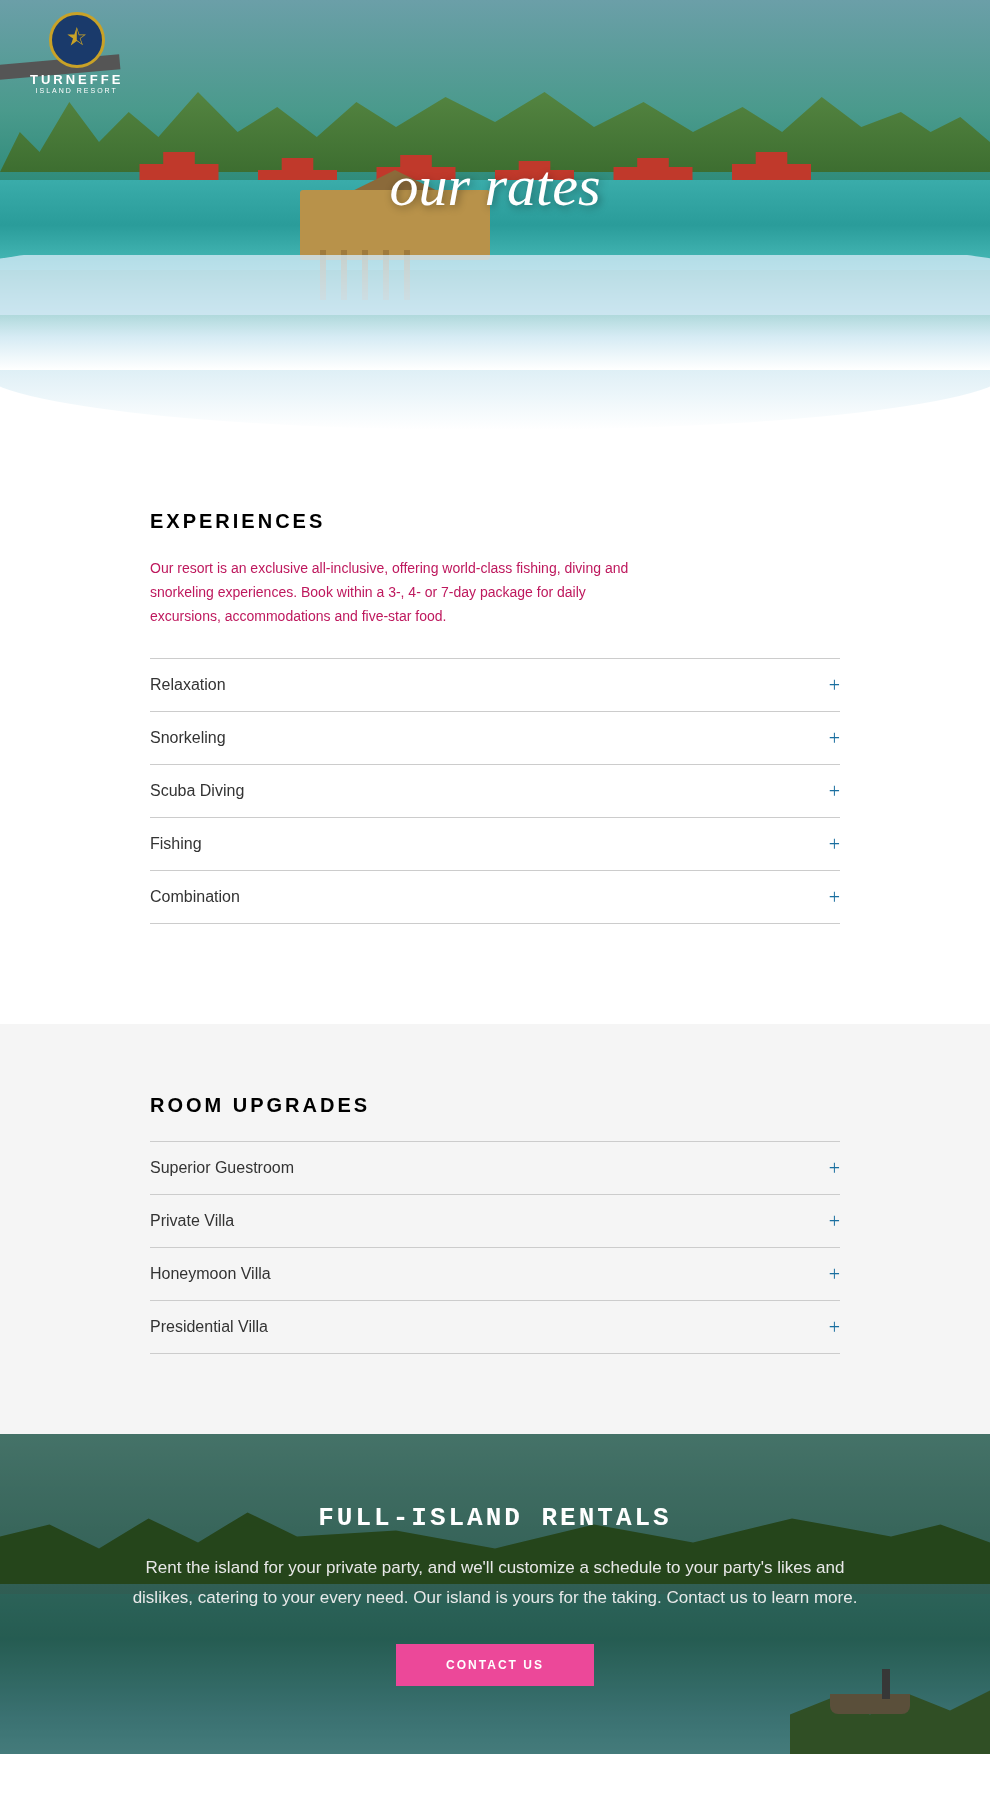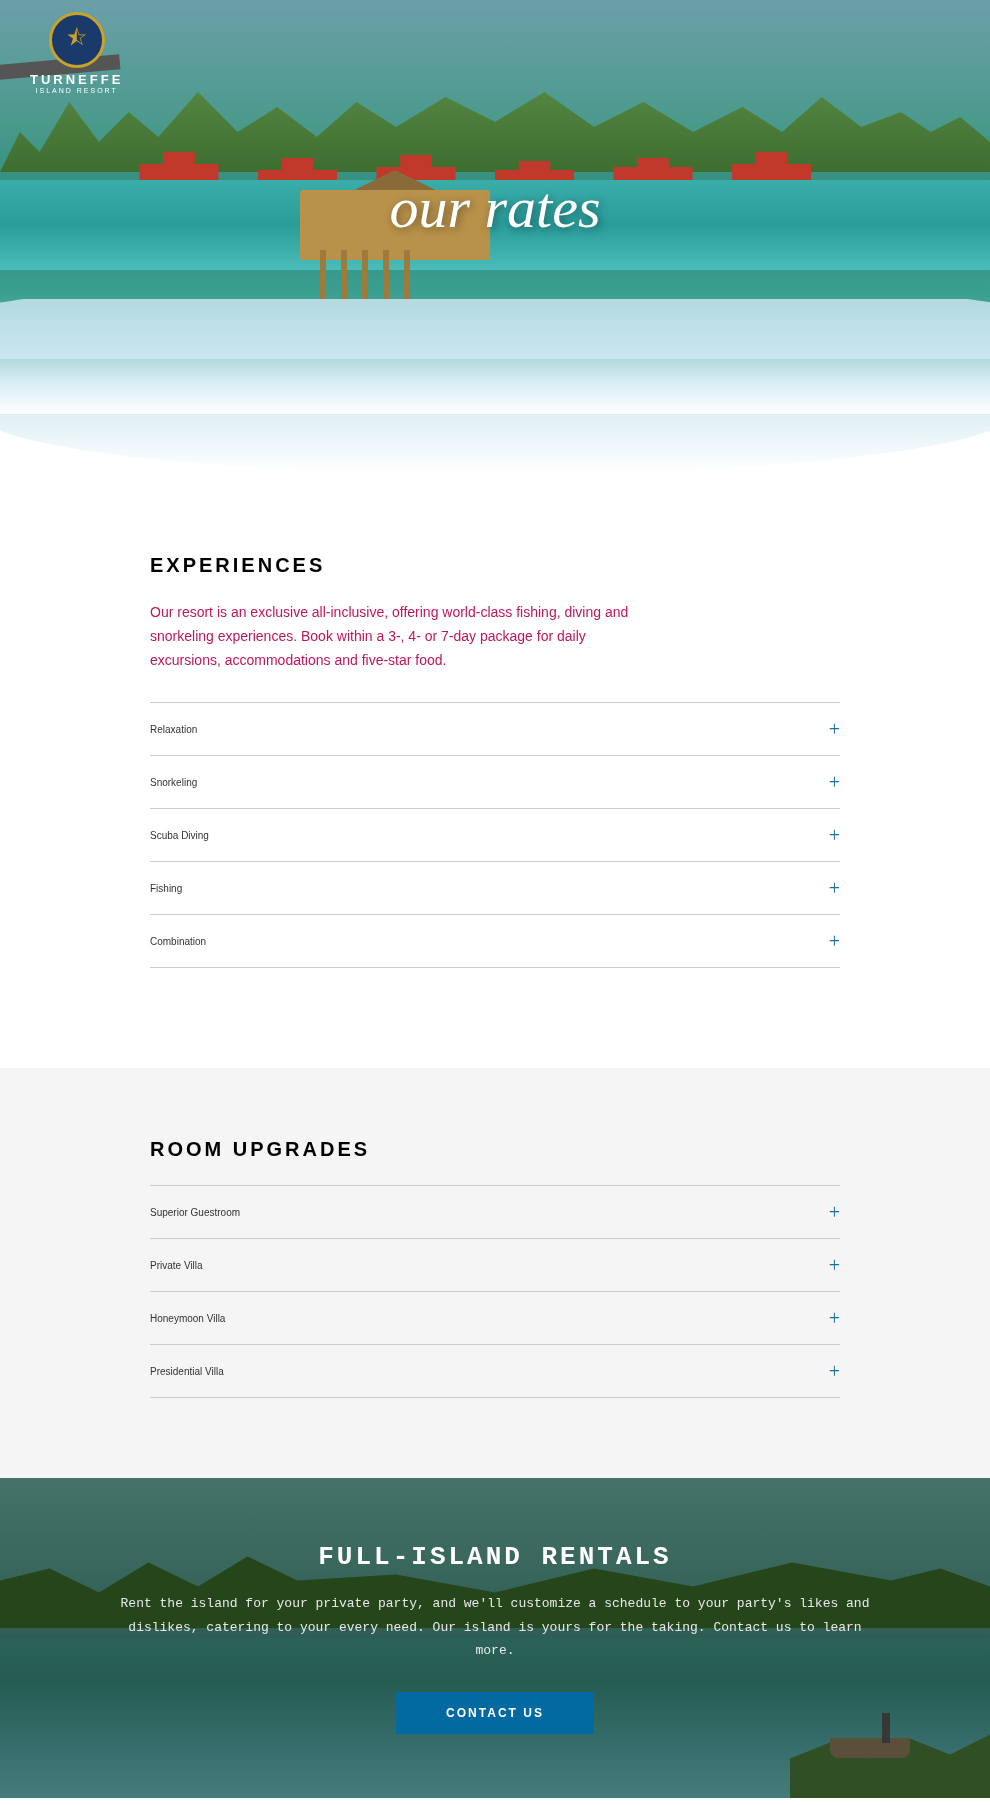--- a/index.html
+++ b/index.html
@@ -58,21 +58,21 @@
       letter-spacing: 1.5px;
       cursor: pointer;
       font-family: sans-serif;
       font-weight: 600;
     }
 
     
     .hero {
       position: relative;
       width: 990px;
-      height: 414px;
+      height: 370px;
       overflow: hidden;
     }
     .hero-bg {
       width: 100%; height: 100%;
       background: linear-gradient(180deg, #6b9fa8 0%, #4a9a8c 30%, #2e8b7a 50%, #3a9e8e 70%, #5bb5a5 85%, #7ac8b8 100%);
       position: relative;
     }
     
     .hero-title {
       position: absolute;
@@ -138,21 +138,21 @@
     .accordion-item {
       display: flex;
       justify-content: space-between;
       align-items: center;
       padding: 16px 0;
       border-bottom: 1px solid #ccc;
       cursor: pointer;
     }
     .accordion-label {
       color: #333;
-      font-size: 10px;
+      font-size: 16px;
       font-family: sans-serif;
     }
     .accordion-icon {
       color: #1a6fa0;
       font-size: 20px;
       font-weight: 300;
       line-height: 1;
     }
 
     
@@ -191,27 +191,27 @@
     .rental-title {
       color: #fff;
       font-size: 26px;
       font-weight: bold;
       letter-spacing: 3px;
       font-family: Liberation Mono, monospace;
       margin-bottom: 20px;
     }
     .rental-desc {
       color: #e8e8e8;
-      font-size: 13px;
+      font-size: 17px;
       line-height: 1.8;
       margin-bottom: 30px;
-      font-family: Liberation Mono, monospace;
+      font-family: Liberation Sans, sans-serif;
     }
     .contact-btn {
-      background: #0369a1;
+      background: #ec4899;
       color: #fff;
       border: none;
       padding: 14px 50px;
       font-size: 12px;
       letter-spacing: 2px;
       font-weight: bold;
       cursor: pointer;
       font-family: sans-serif;
     }
 

